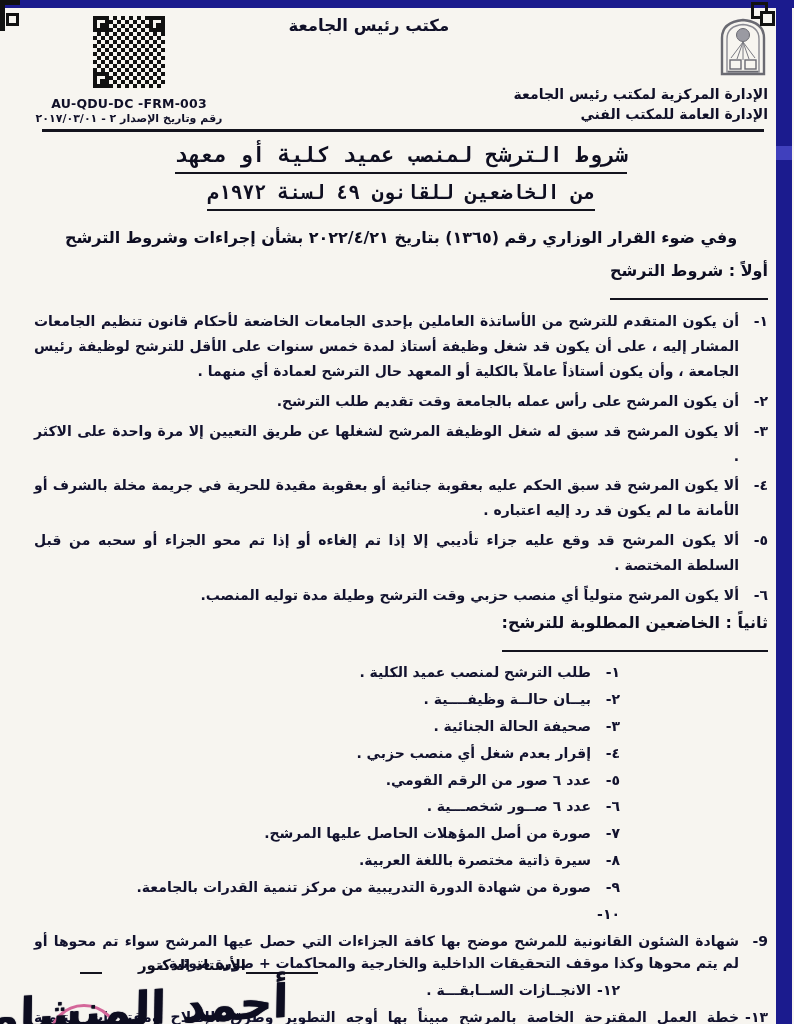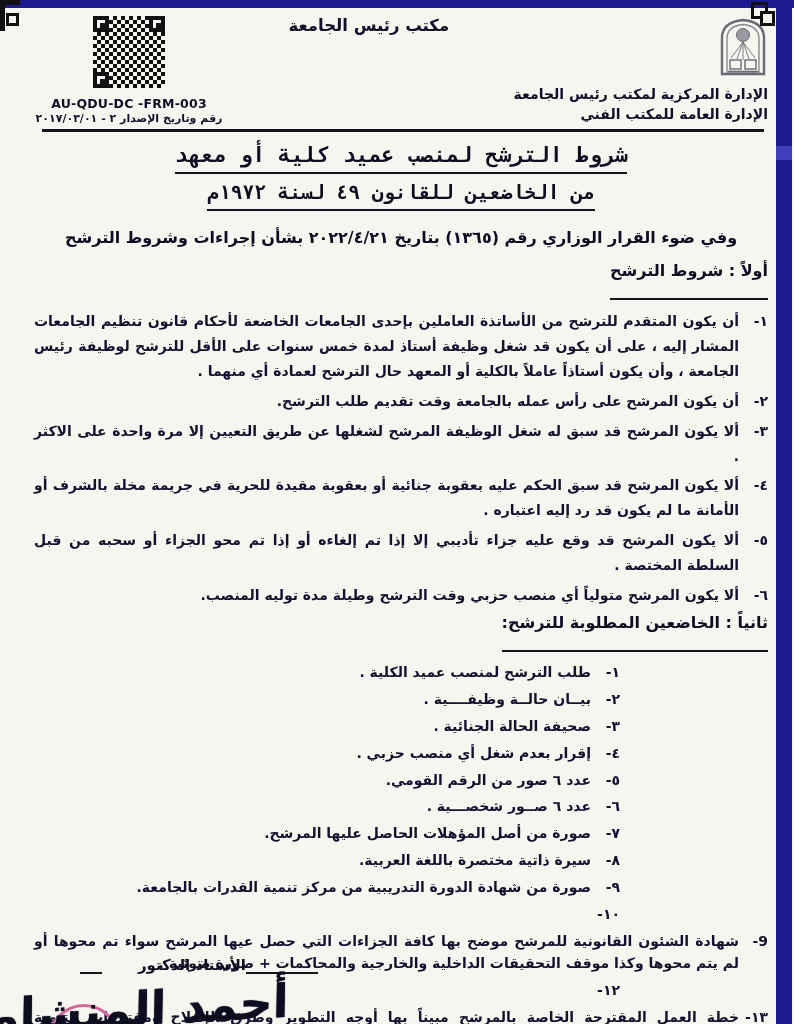--- a/index.html
+++ b/index.html
@@ -192,20 +192,21 @@
         </li>
       <li class="item indent">
           <span class="num">١٠-</span>
         </li>
       <li class="item wide">
           <span class="num">9-</span>
           <span class="txt">شهادة الشئون القانونية للمرشح موضح بها كافة الجزاءات التي حصل عيها المرشح سواء تم محوها أو لم يتم محوها وكذا موقف التحقيقات الداخلية والخارجية والمحاكمات + صورة ضوئية .</span>
         </li>
       <li class="item indent">
           <span class="num">١٢-</span>
+          <span class="txt">الانجــازات الســابقـــة .</span>
         </li>
       <li class="item wide">
           <span class="num">١٣-</span>
           <span class="txt">خطة العمل المقترحة الخاصة بالمرشح مبيناً بها أوجه التطوير وطرق الإصلاح ومقترحات التنمية والتطوير.</span>
         </li>
       <li class="item indent">
           <span class="num">١٤-</span>
           <span class="txt">تسلم الأوراق المطلوبة من أصل + (٥) صــــور .</span>
         </li>
 

